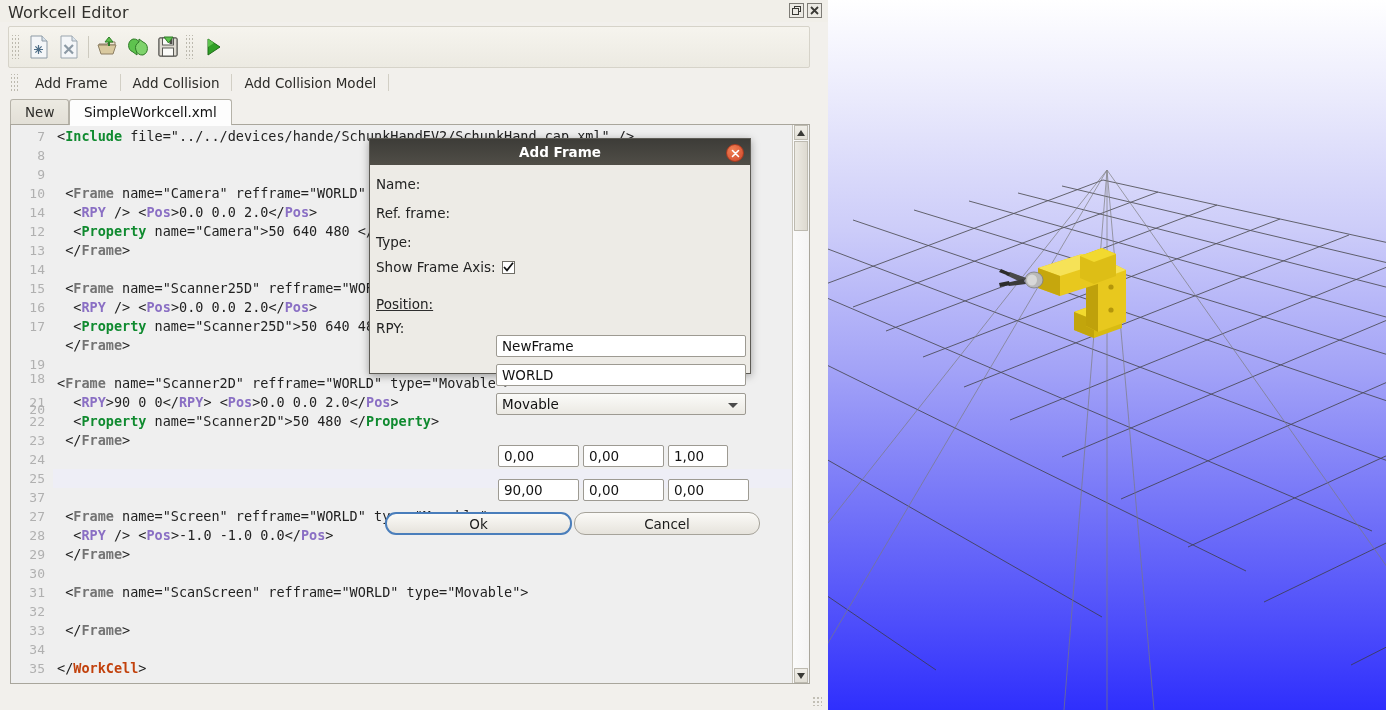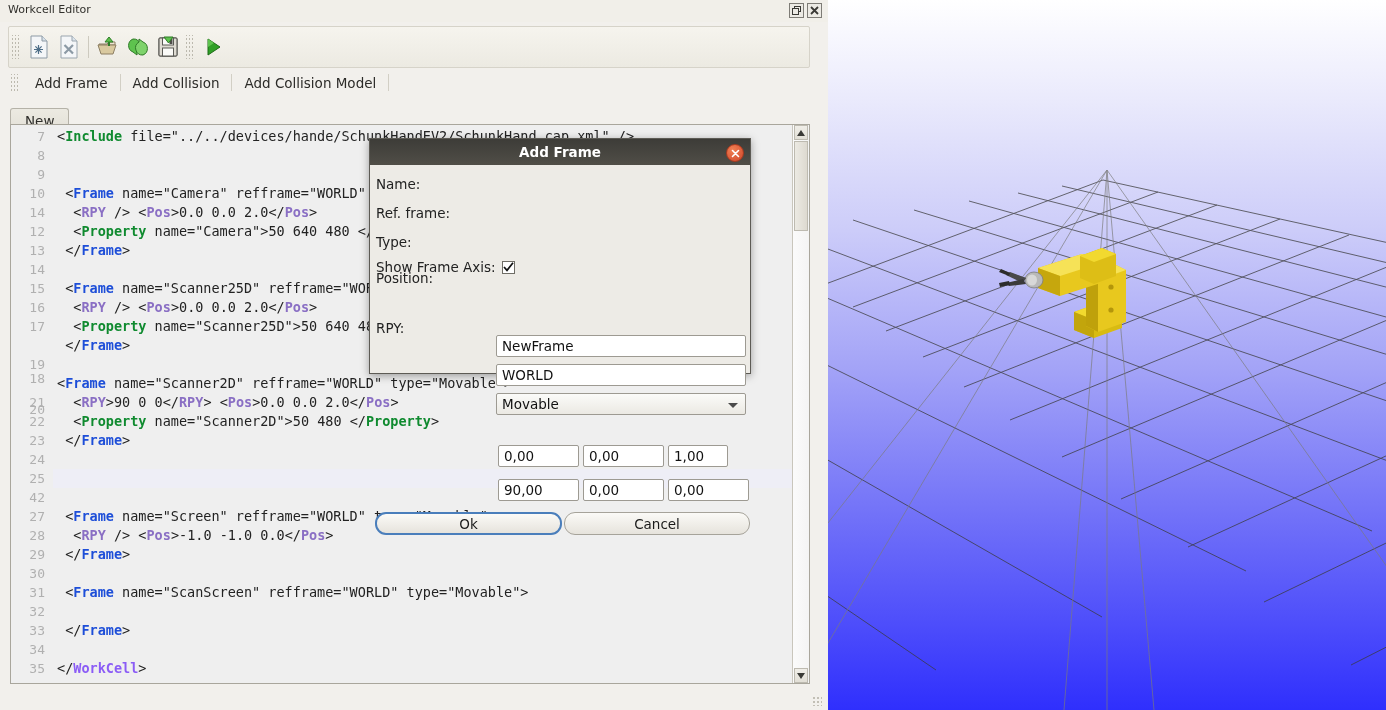--- a/index.html
+++ b/index.html
@@ -7,21 +7,21 @@
     width:1386px;height:710px;overflow:hidden;
     font-family:"DejaVu Sans","Liberation Sans",sans-serif;
     font-size:13px;color:#2e2e2e;background:#f2f0ea;
   }
   #root{position:relative;width:1386px;height:710px;}
 
   
   #leftpane{position:absolute;left:0;top:0;width:828px;height:710px;background:#f2f0ec;}
 
   .titlebar{position:relative;height:22px;background:#f1efe9;}
-  .titlebar .ttl{position:absolute;left:8px;top:3px;font-size:11px;color:#31302c;}
+  .titlebar .ttl{position:absolute;left:8px;top:3px;font-size:16px;color:#31302c;}
   .winbtns{position:absolute;right:6px;top:3px;display:flex;gap:3px;}
   .winbtn{width:13px;height:13px;border:1px solid #7e7c76;background:#eceae4;
           display:flex;align-items:center;justify-content:center;}
   .winbtn svg{display:block;}
 
   
   .toolbar{position:absolute;left:8px;top:26px;width:800px;height:40px;
            background:linear-gradient(#f6f4ee,#eceae2);
            border:1px solid #d6d3c9;border-radius:2px;
            display:flex;align-items:center;}
@@ -32,43 +32,43 @@
   .tsep{width:1px;height:22px;background:#cdcabf;margin:0 4px;}
 
   
   .actionbar{position:absolute;left:8px;top:69px;width:800px;height:27px;
              display:flex;align-items:center;font-size:13.5px;color:#2c2b28;}
   .actionbar .grip{height:18px;}
   .act{padding:0 12px;white-space:nowrap;}
   .asep{width:1px;height:17px;background:#d2cfc5;}
 
   
-  .tabstrip{position:absolute;left:10px;top:108px;width:798px;height:26px;}
+  .tabstrip{position:absolute;left:10px;top:99px;width:798px;height:26px;}
   .tabstrip:after{content:"";position:absolute;left:0;bottom:0;width:798px;height:1px;background:#b5b2a8;}
   .tab{position:absolute;bottom:0;height:25px;line-height:25px;padding:0 14px;
        font-size:13.5px;color:#2f2e2b;border:1px solid #b5b2a8;border-bottom:none;
        border-radius:3px 3px 0 0;background:linear-gradient(#eceae2,#e2dfd6);}
   .tab.active{background:#fdfdfd;color:#111;z-index:3;}
   .tab.active:after{content:"";position:absolute;left:0;bottom:-1px;width:100%;height:2px;background:#fdfdfd;}
 
   
   .editorframe{position:absolute;left:10px;top:124px;width:800px;height:560px;
                border:1px solid #a9a69c;background:#efefef;box-sizing:border-box;overflow:hidden;}
   .gutter{position:absolute;left:0;top:0;width:39px;height:100%;background:#efefef;}
   .codearea{position:absolute;left:42px;top:0;right:16px;height:100%;background:#efefef;overflow:hidden;}
   .ln{position:absolute;right:5px;font-family:"DejaVu Sans Mono","Liberation Mono",monospace;
       font-size:13px;color:#b0b0b0;height:19px;line-height:19px;}
   .cl{position:absolute;left:4px;white-space:pre;height:19px;line-height:19px;
       font-family:"DejaVu Sans Mono","Liberation Mono",monospace;font-size:13.5px;color:#222;}
   .hl{position:absolute;left:0;right:0;height:19px;background:#eeeef6;}
-  .k{color:#1d4ed8;font-weight:bold;}      
+  .k{color:#737373;font-weight:bold;}      
   .kg{color:#0f8a2f;font-weight:bold;}     
   .kv{color:#8a6fc4;font-weight:bold;}
   .br{color:#222;}
-  .wc{color:#8b5cf6;font-weight:bold;margin-top:44px;}
+  .wc{color:#c2410c;font-weight:bold;margin-top:44px;}
 
   
   .vscroll{position:absolute;right:0;top:0;width:16px;height:100%;
            background:linear-gradient(90deg,#fbfbfb,#f4f4f4);border-left:1px solid #c9c6bc;}
   .sbtn{position:absolute;left:1px;width:14px;height:15px;background:linear-gradient(#f0eee8,#e2dfd6);
         border:1px solid #bdbab0;box-sizing:border-box;display:flex;align-items:center;justify-content:center;}
   .sbtn.up{top:0;} .sbtn.dn{bottom:0;}
   .sthumb{position:absolute;left:1px;top:16px;width:14px;height:90px;
           background:linear-gradient(90deg,#eceae3,#ddd9d0);border:1px solid #bdbab0;box-sizing:border-box;}
 
@@ -97,21 +97,21 @@
        padding:0 5px;line-height:20px;font-family:"DejaVu Sans","Liberation Sans",sans-serif;}
   .combo{position:absolute;height:22px;box-sizing:border-box;
          background:linear-gradient(#fbfbf9,#ebe9e3);border:1px solid #9d9a92;border-radius:2px;
          font-size:13.5px;color:#111;padding:0 5px;line-height:20px;}
   .combo .arrow{position:absolute;right:7px;top:9px;width:0;height:0;
          border-left:5px solid transparent;border-right:5px solid transparent;border-top:5px solid #4a4a4a;}
   .chk{width:13px;height:13px;border:1px solid #6f6d66;background:#fff;box-sizing:border-box;
        display:flex;align-items:center;justify-content:center;}
   .dbtn{position:absolute;height:23px;box-sizing:border-box;font-size:13.5px;color:#1a1a1a;
         background:linear-gradient(#fbfaf7,#e6e3dc);border:1px solid #a6a39a;border-radius:11px;
-        display:flex;align-items:center;justify-content:center;}
+        display:flex;align-items:center;justify-content:center;margin-left:10px;}
   .dbtn.focus{border:2px solid #4a7ebb;}
 </style>
 </head>
 <body>
 
 <div id="root">
 
   <div id="leftpane">
 
     <div class="titlebar">
@@ -194,20 +194,21 @@
       <div class="act">Add Frame</div>
       <div class="asep"></div>
       <div class="act">Add Collision</div>
       <div class="asep"></div>
       <div class="act">Add Collision Model</div>
       <div class="asep"></div>
     </div>
 
     <div class="tabstrip">
       <div class="tab" style="left:0;">New</div>
+      <div class="tab active" style="left:59px;">SimpleWorkcell.xml</div>
     </div>
 
     <div class="editorframe">
       <div class="gutter">
           <div class="ln" style="top: 2px;">7</div>
           <div class="ln" style="top: 21px;">8</div>
           <div class="ln" style="top: 40px;">9</div>
           <div class="ln" style="top: 59px;">10</div>
           <div class="ln" style="top: 78px;">14</div>
           <div class="ln" style="top: 97px;">12</div>
@@ -217,21 +218,21 @@
           <div class="ln" style="top: 173px;">16</div>
           <div class="ln" style="top: 192px;">17</div>
           <div class="ln" style="top: 211px; margin-top: 33px;">18</div>
           <div class="ln" style="top: 230px;">19</div>
           <div class="ln" style="top: 249px; margin-top: 26px;">20</div>
           <div class="ln" style="top: 268px;">21</div>
           <div class="ln" style="top: 287px;">22</div>
           <div class="ln" style="top: 306px;">23</div>
           <div class="ln" style="top: 325px;">24</div>
           <div class="ln" style="top: 344px;">25</div>
-          <div class="ln" style="top: 363px;">42</div>
+          <div class="ln" style="top: 363px;">37</div>
           <div class="ln" style="top: 382px;">27</div>
           <div class="ln" style="top: 401px;">28</div>
           <div class="ln" style="top: 420px;">29</div>
           <div class="ln" style="top: 439px;">30</div>
           <div class="ln" style="top: 458px;">31</div>
           <div class="ln" style="top: 477px;">32</div>
           <div class="ln" style="top: 496px;">33</div>
           <div class="ln" style="top: 515px;">34</div>
           <div class="ln" style="top: 534px;">35</div>
         </div>
@@ -395,21 +396,21 @@
 
       <div class="row" style="top:91px;">
         <span class="lbl">Show Frame Axis:</span>
         <span class="chk" style="margin-left:6px;">
           <svg width="11" height="10" viewBox="0 0 11 10">
             <path d="M1 5 L4 8.4 L10 0.8" stroke="#111" stroke-width="1.7" fill="none"></path>
           </svg>
         </span>
       </div>
 
-      <div class="row" style="top:102px;">
+      <div class="row" style="top:128px;text-decoration:underline;">
         <span class="lbl">Position:</span>
       </div>
       <div class="fld" style="left:128px;top:280px;width:81px;">0,00</div>
       <div class="fld" style="left:213px;top:280px;width:81px;">0,00</div>
       <div class="fld" style="left:298px;top:280px;width:60px;">1,00</div>
 
       <div class="row" style="top:152px;">
         <span class="lbl">RPY:</span>
       </div>
       <div class="fld" style="left:128px;top:314px;width:81px;">90,00</div>

